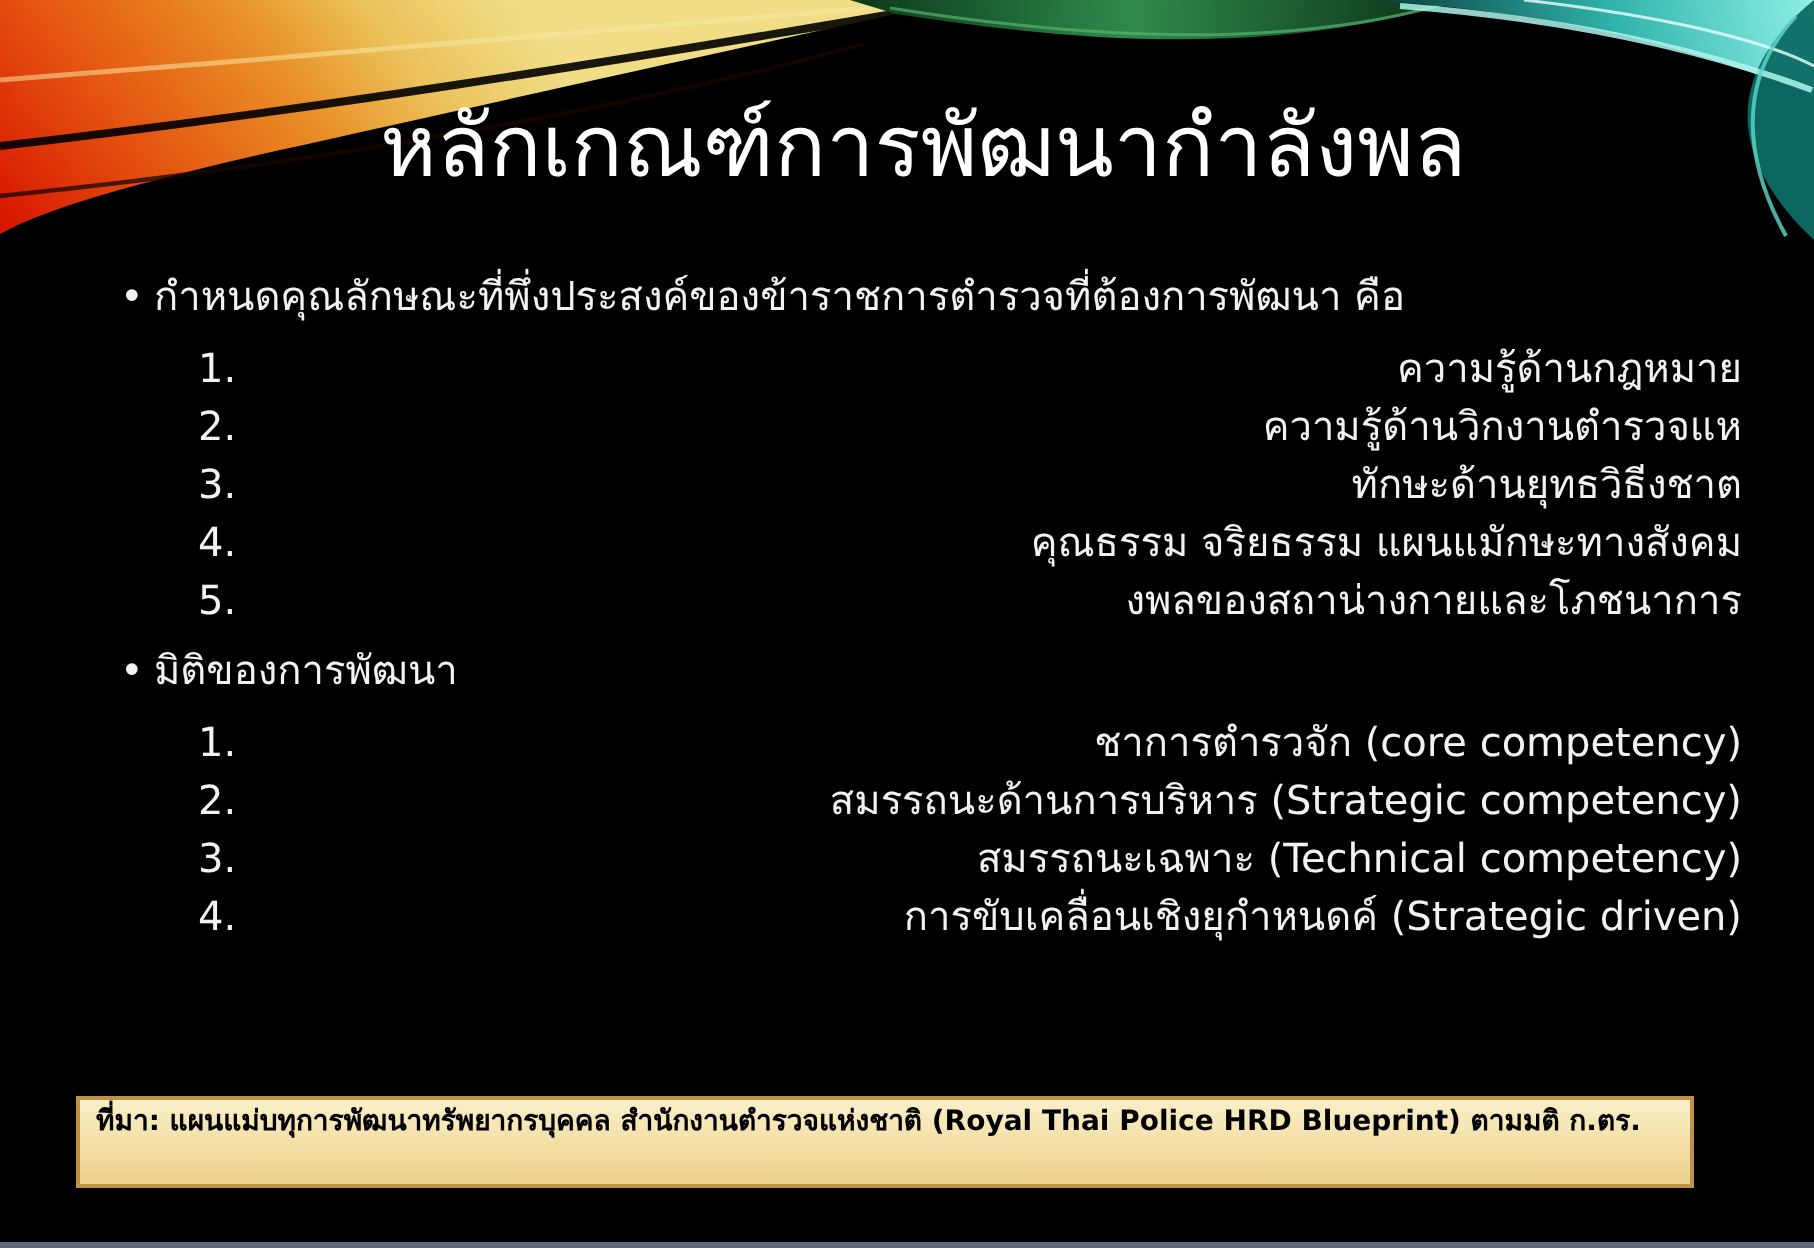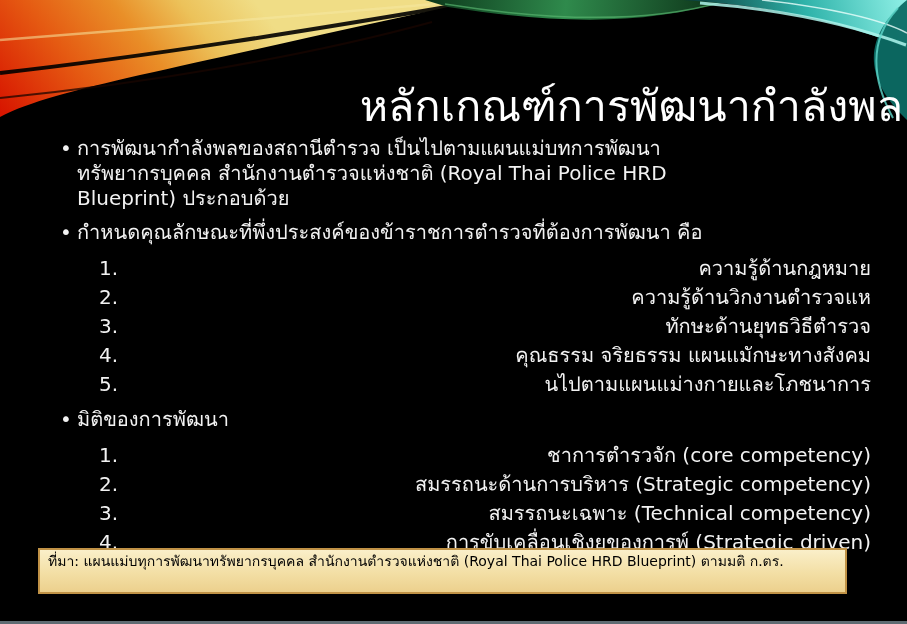--- a/index.html
+++ b/index.html
@@ -2,43 +2,43 @@
 <html><head>
 <meta charset="utf-8">
 <style>
   html,body{margin:0;padding:0;background:#222;}
   .slide{
     position:relative;width:907px;height:624px;background:#000;overflow:hidden;
     font-family:"DejaVu Sans","Liberation Sans",sans-serif;color:#fff;
   }
   .header-graphic{position:absolute;top:0;left:0;width:907px;height:133px;}
   .slide-title{
-    position:absolute;top:44px;left:190px;right:4px;text-align:right;
+    position:absolute;top:44px;left:190px;right:4px;text-align:left;
     font-size:43px;line-height:60px;color:#fff;font-weight:400;
-    white-space:nowrap;letter-spacing:0px;margin-top:32px;
+    white-space:nowrap;letter-spacing:0px;
   }
   .content{
     position:absolute;top:136px;left:60px;right:36px;
     font-size:20px;line-height:25px;color:#f2f2f2;
   }
   .bullet{position:relative;padding-left:17px;margin:0 0 9px 0;}
   .bullet::before{content:"\2022";position:absolute;left:0;top:0;color:#f2f2f2;}
   .bullet .line{display:block;}
   .num-list{list-style:none;margin:4px 0 8px 0;padding:0;counter-reset:item;}
   .num-list li{
     counter-increment:item;position:relative;padding-left:70px;line-height:29px;text-align:right;
   }
   .num-list li::before{
     content:counter(item) ".";position:absolute;left:39px;top:0;
   }
   .footer-bar{
     position:absolute;left:38px;top:548px;width:789px;height:40px;
     border:2px solid #c09246;
     background:linear-gradient(180deg,#faefc9 0%,#f3dfa5 55%,#ecd08d 100%);
-    color:#000;font-weight:400;font-size:14px;line-height:20px;
+    color:#000;font-weight:700;font-size:14px;line-height:20px;
     padding:1px 8px 1px 8px;
   }
   .footer-bar .line{display:block;white-space:nowrap;}
   .bottom-strip{
     position:absolute;left:0;bottom:0;width:907px;height:3px;
     background:#5f6b72;
   }
 </style>
 </head>
 <body>
@@ -76,43 +76,38 @@
     <path d="M907,0 C870,30 856,72 907,120 Z" fill="#0c6b64" opacity="0.95"></path>
     <path d="M700,3 C790,10 855,26 906,45" stroke="#aef5ec" stroke-width="3" fill="none" opacity="0.85"></path>
     <path d="M762,0 C832,8 882,20 907,33" stroke="#eafffb" stroke-width="1.5" fill="none" opacity="0.8"></path>
     <path d="M893,118 C872,80 868,40 898,8" stroke="#5fd8cc" stroke-width="2" fill="none" opacity="0.8"></path>
   </svg>
 
   <div class="slide-title">หลักเกณฑ์การพัฒนากำลังพล</div>
 
   <div class="content">
 
-    <div class="bullet">
-      <span class="line">การพัฒนากำลังพลของสถานีตำรวจ เป็นไปตามแผนแม่บทการพัฒนา</span>
-      <span class="line">ทรัพยากรบุคคล สำนักงานตำรวจแห่งชาติ (Royal Thai Police HRD</span>
-      <span class="line">Blueprint) ประกอบด้วย</span>
-    </div>
 
     <div class="bullet">กำหนดคุณลักษณะที่พึ่งประสงค์ของข้าราชการตำรวจที่ต้องการพัฒนา คือ</div>
 
     <ol class="num-list">
       <li>ความรู้ด้านกฎหมาย</li>
       <li>ความรู้ด้านวิกงานตำรวจแห</li>
-      <li>ทักษะด้านยุทธวิธีตำรวจ</li>
+      <li>ทักษะด้านยุทธวิธีงชาต</li>
       <li>คุณธรรม จริยธรรม แผนแมักษะทางสังคม</li>
-      <li>นไปตามแผนแม่างกายและโภชนาการ</li>
+      <li>งพลของสถาน่างกายและโภชนาการ</li>
     </ol>
 
     <div class="bullet">มิติของการพัฒนา</div>
 
     <ol class="num-list">
       <li>ชาการตำรวจัก (core competency)</li>
       <li>สมรรถนะด้านการบริหาร (Strategic competency)</li>
       <li>สมรรถนะเฉพาะ (Technical competency)</li>
-      <li>การขับเคลื่อนเชิงยุของการพ์ (Strategic driven)</li>
+      <li>การขับเคลื่อนเชิงยุกำหนดค์ (Strategic driven)</li>
     </ol>
 
   </div>
 
   <div class="footer-bar">
     <span class="line">ที่มา: แผนแม่บทุการพัฒนาทรัพยากรบุคคล สำนักงานตำรวจแห่งชาติ (Royal Thai Police HRD  Blueprint) ตามมติ ก.ตร.</span>
   </div>
 
   <div class="bottom-strip"></div>
 

